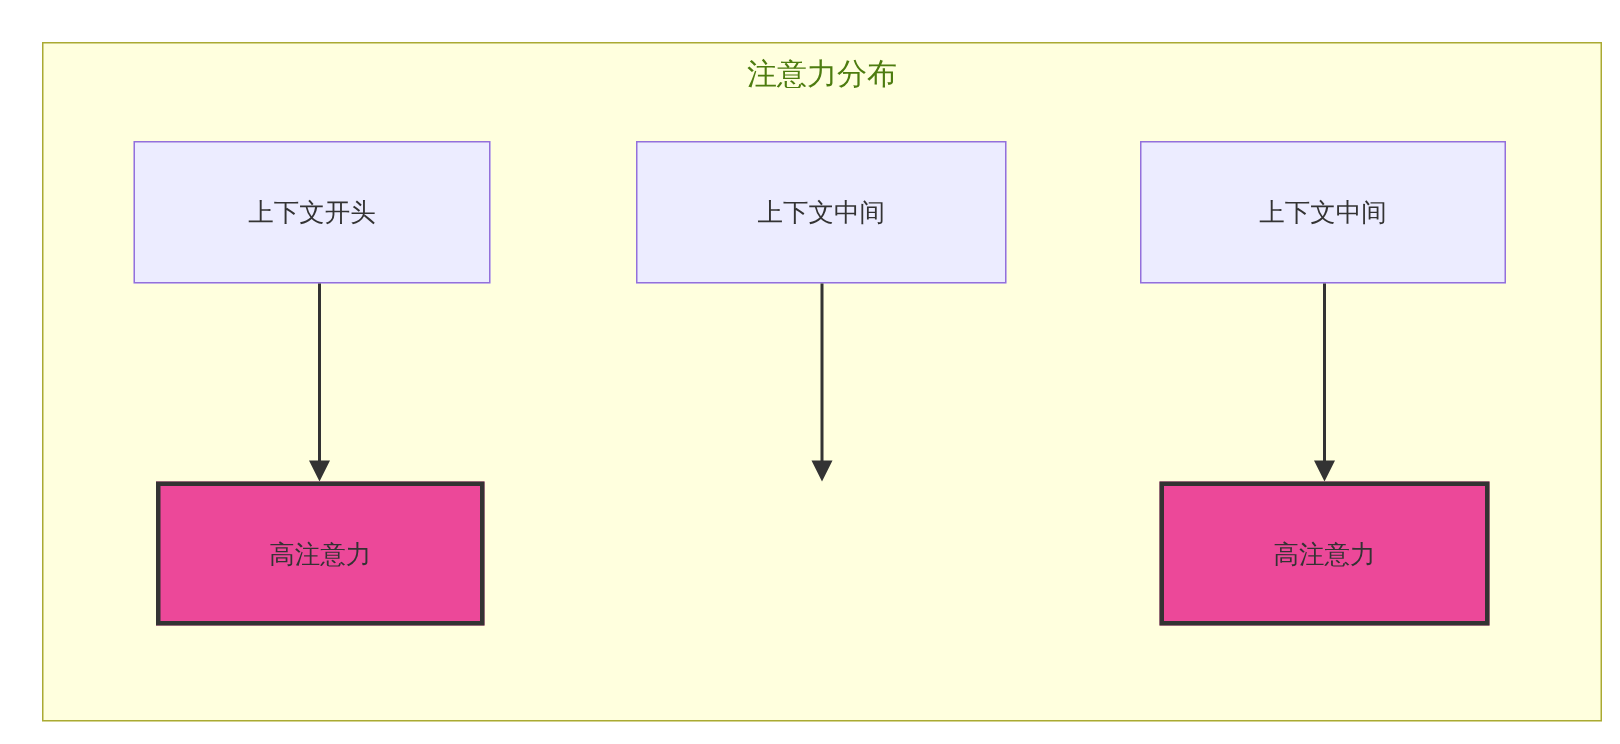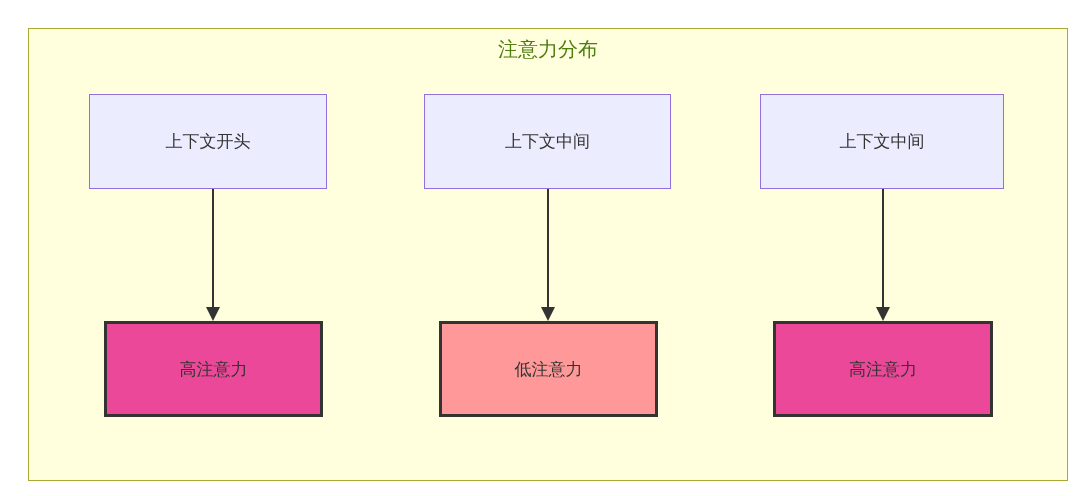--- a/index.html
+++ b/index.html
@@ -78,23 +78,20 @@
   <div class="arrow-head" style="left:177px; top:278px;"></div>
   <div class="node node-target attn-high" style="left:75px; top:292px; width:219px; height:96px;">
     <span>高注意力</span>
   </div>
 
   <div class="node node-source" style="left:395px; top:65px; width:247px; height:95px;">
     <span>上下文中间</span>
   </div>
   <div class="arrow-line" style="left:518px; top:160px; height:120px;"></div>
   <div class="arrow-head" style="left:512px; top:278px;"></div>
-  <div class="node node-target attn-low" style="left:410px; top:292px; width:219px; height:96px;">
-    <span>低注意力</span>
-  </div>
 
   <div class="node node-source" style="left:731px; top:65px; width:244px; height:95px;">
     <span>上下文中间</span>
   </div>
   <div class="arrow-line" style="left:853px; top:160px; height:120px;"></div>
   <div class="arrow-head" style="left:847px; top:278px;"></div>
   <div class="node node-target attn-high" style="left:744px; top:292px; width:220px; height:96px;">
     <span>高注意力</span>
   </div>
 

